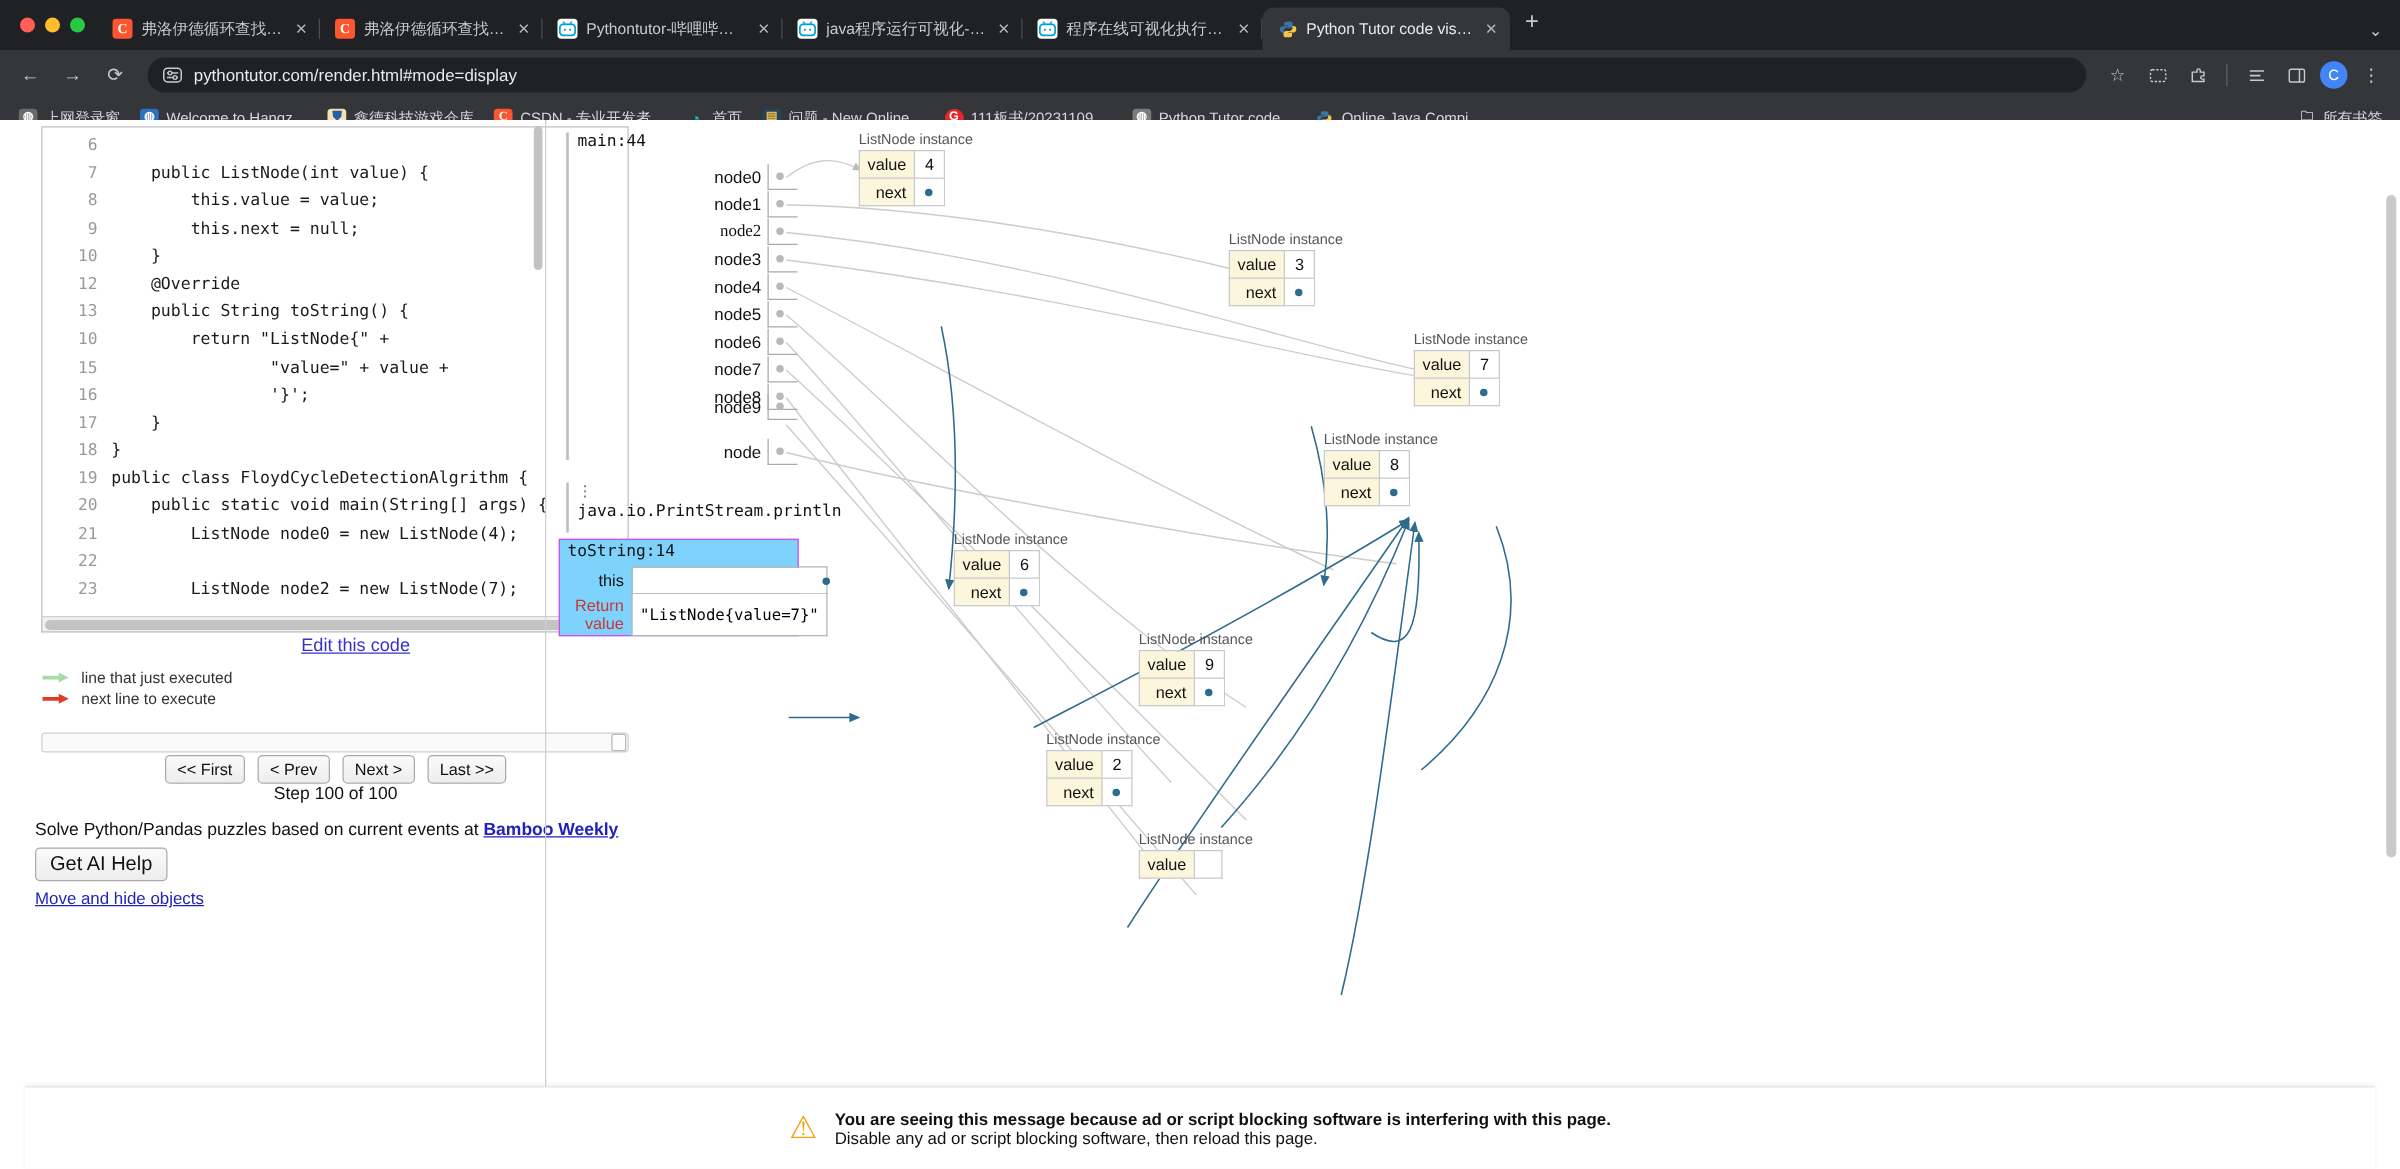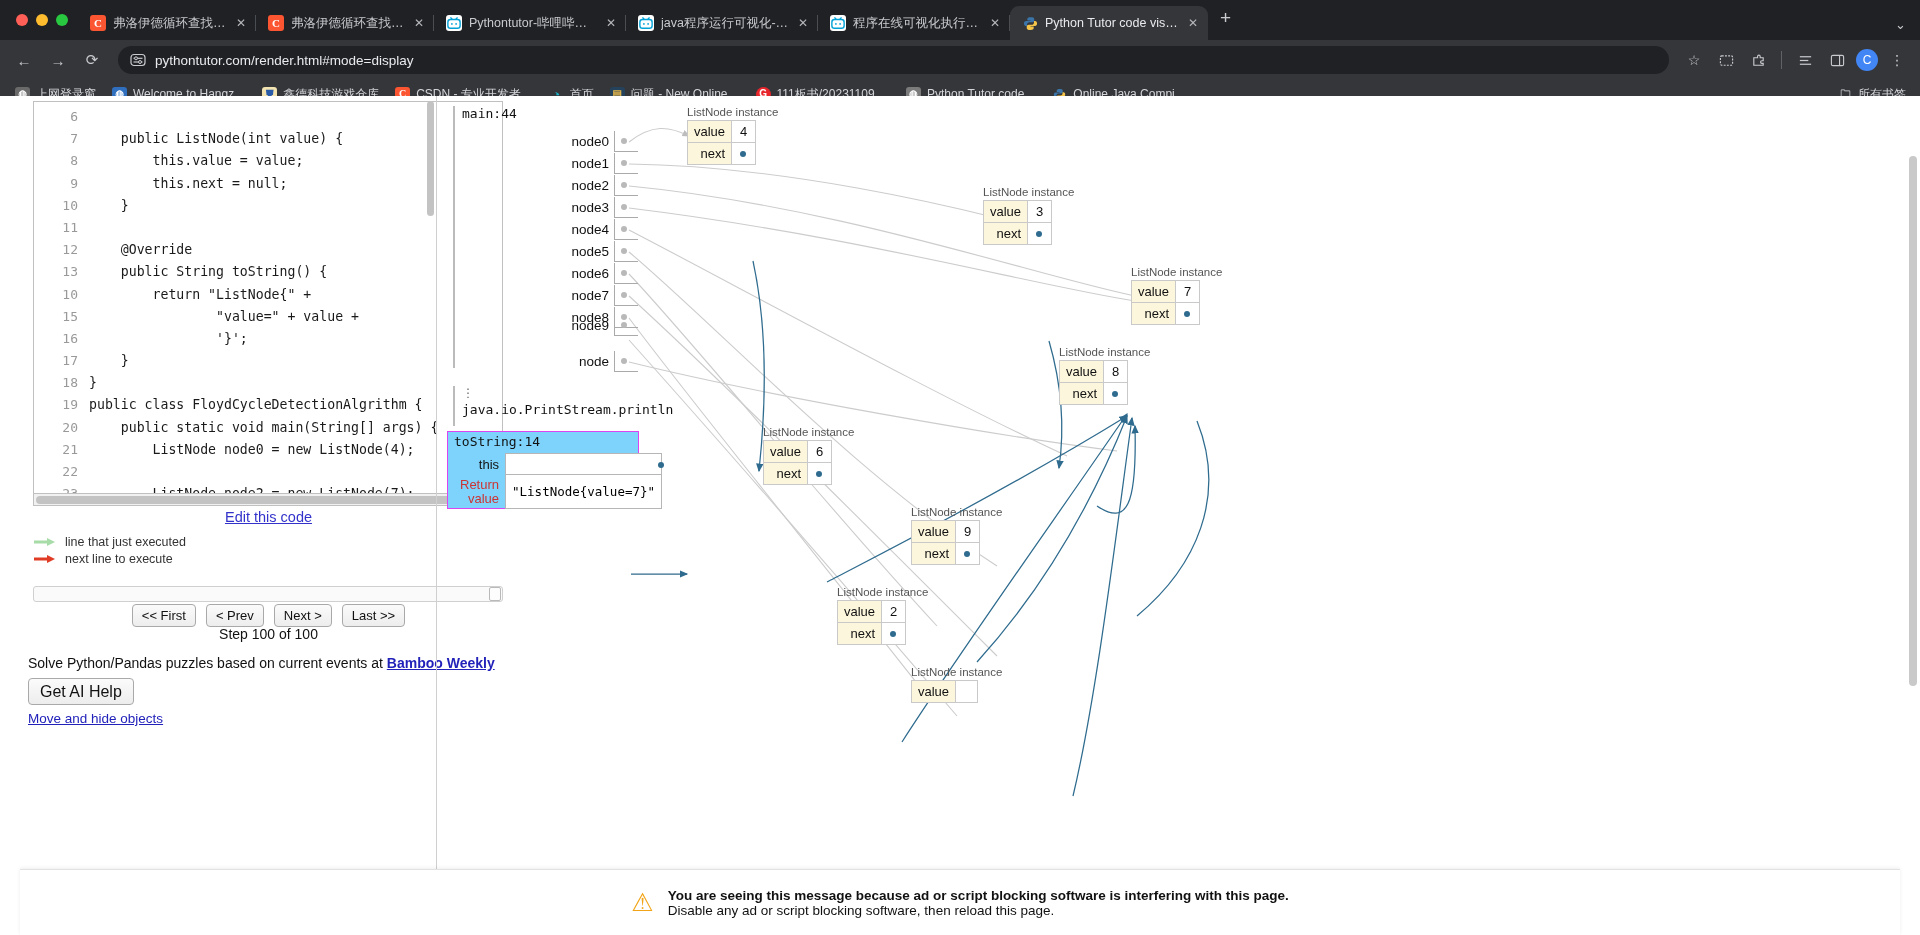--- a/index.html
+++ b/index.html
@@ -90,21 +90,21 @@
   .cl .lno { width:44px; text-align:right; color:#999; padding-right:11px; flex:0 0 55px; font-size:13px;}
   .cl .ctext { white-space:pre; color:#1a1a1a; }
   .cl.highlight .ctext { background:#ffffff; }
 
   .hscroll {
     position:absolute; left:33px; top:398px; width:470px; height:12px; background:#f1f1f1;
     border-left:1px solid #c0c0c0; border-right:1px solid #c0c0c0; border-bottom:1px solid #c0c0c0;
   }
   .hscroll .thumb { height:8px; margin:2px 0 0 2px; width:440px; background:#c3c3c3; border-radius:4px;}
 
-  .edit-link { position:absolute; top:412px; left:0; width:537px; text-align:center; }
+  .edit-link { position:absolute; top:412px; left:16px; width:537px; text-align:center; }
   .edit-link a { color:#3333cc; font-size:14.5px; text-decoration:underline;}
 
   .legend { position:absolute; left:33px; top:437px; font-size:12.5px; color:#333; }
   .legend .lrow { display:flex; align-items:center; gap:8px; height:17px;}
   .legend svg { display:block; }
 
   .step-slider {
     position:absolute; left:33px; top:490px; width:470px; height:16px;
     border:1px solid #d0d0d0; border-radius:3px; background:#fafafa;
   }
@@ -382,24 +382,20 @@
           <span class="lno">8</span>
           <span class="ctext">        this.value = value;</span>
         </div>
         <div class="cl">
           <span class="lno">9</span>
           <span class="ctext">        this.next = null;</span>
         </div>
         <div class="cl">
           <span class="lno">10</span>
           <span class="ctext">    }</span>
-        </div>
-        <div class="cl">
-          <span class="lno">11</span>
-          <span class="ctext"></span>
         </div>
         <div class="cl">
           <span class="lno">12</span>
           <span class="ctext">    @Override</span>
         </div>
         <div class="cl">
           <span class="lno">13</span>
           <span class="ctext">    public String toString() {</span>
         </div>
 
@@ -551,21 +547,21 @@
             <span class="pip"></span>
           </span>
       </div>
       <div class="varrow" style="top:46px; left:100px;">
         <span class="varname" style="width:56px;">node1</span>
         <span class="varslot">
             <span class="pip"></span>
           </span>
       </div>
       <div class="varrow" style="top:68px; left:100px;">
-        <span class="varname" style="width:56px;">node2</span>
+        <span class="varname" style="width:56px;font-family:Liberation Serif, serif;">node2</span>
         <span class="varslot">
             <span class="pip"></span>
           </span>
       </div>
       <div class="varrow" style="top:90px; left:100px;">
         <span class="varname" style="width:56px;">node3</span>
         <span class="varslot">
             <span class="pip"></span>
           </span>
       </div>

